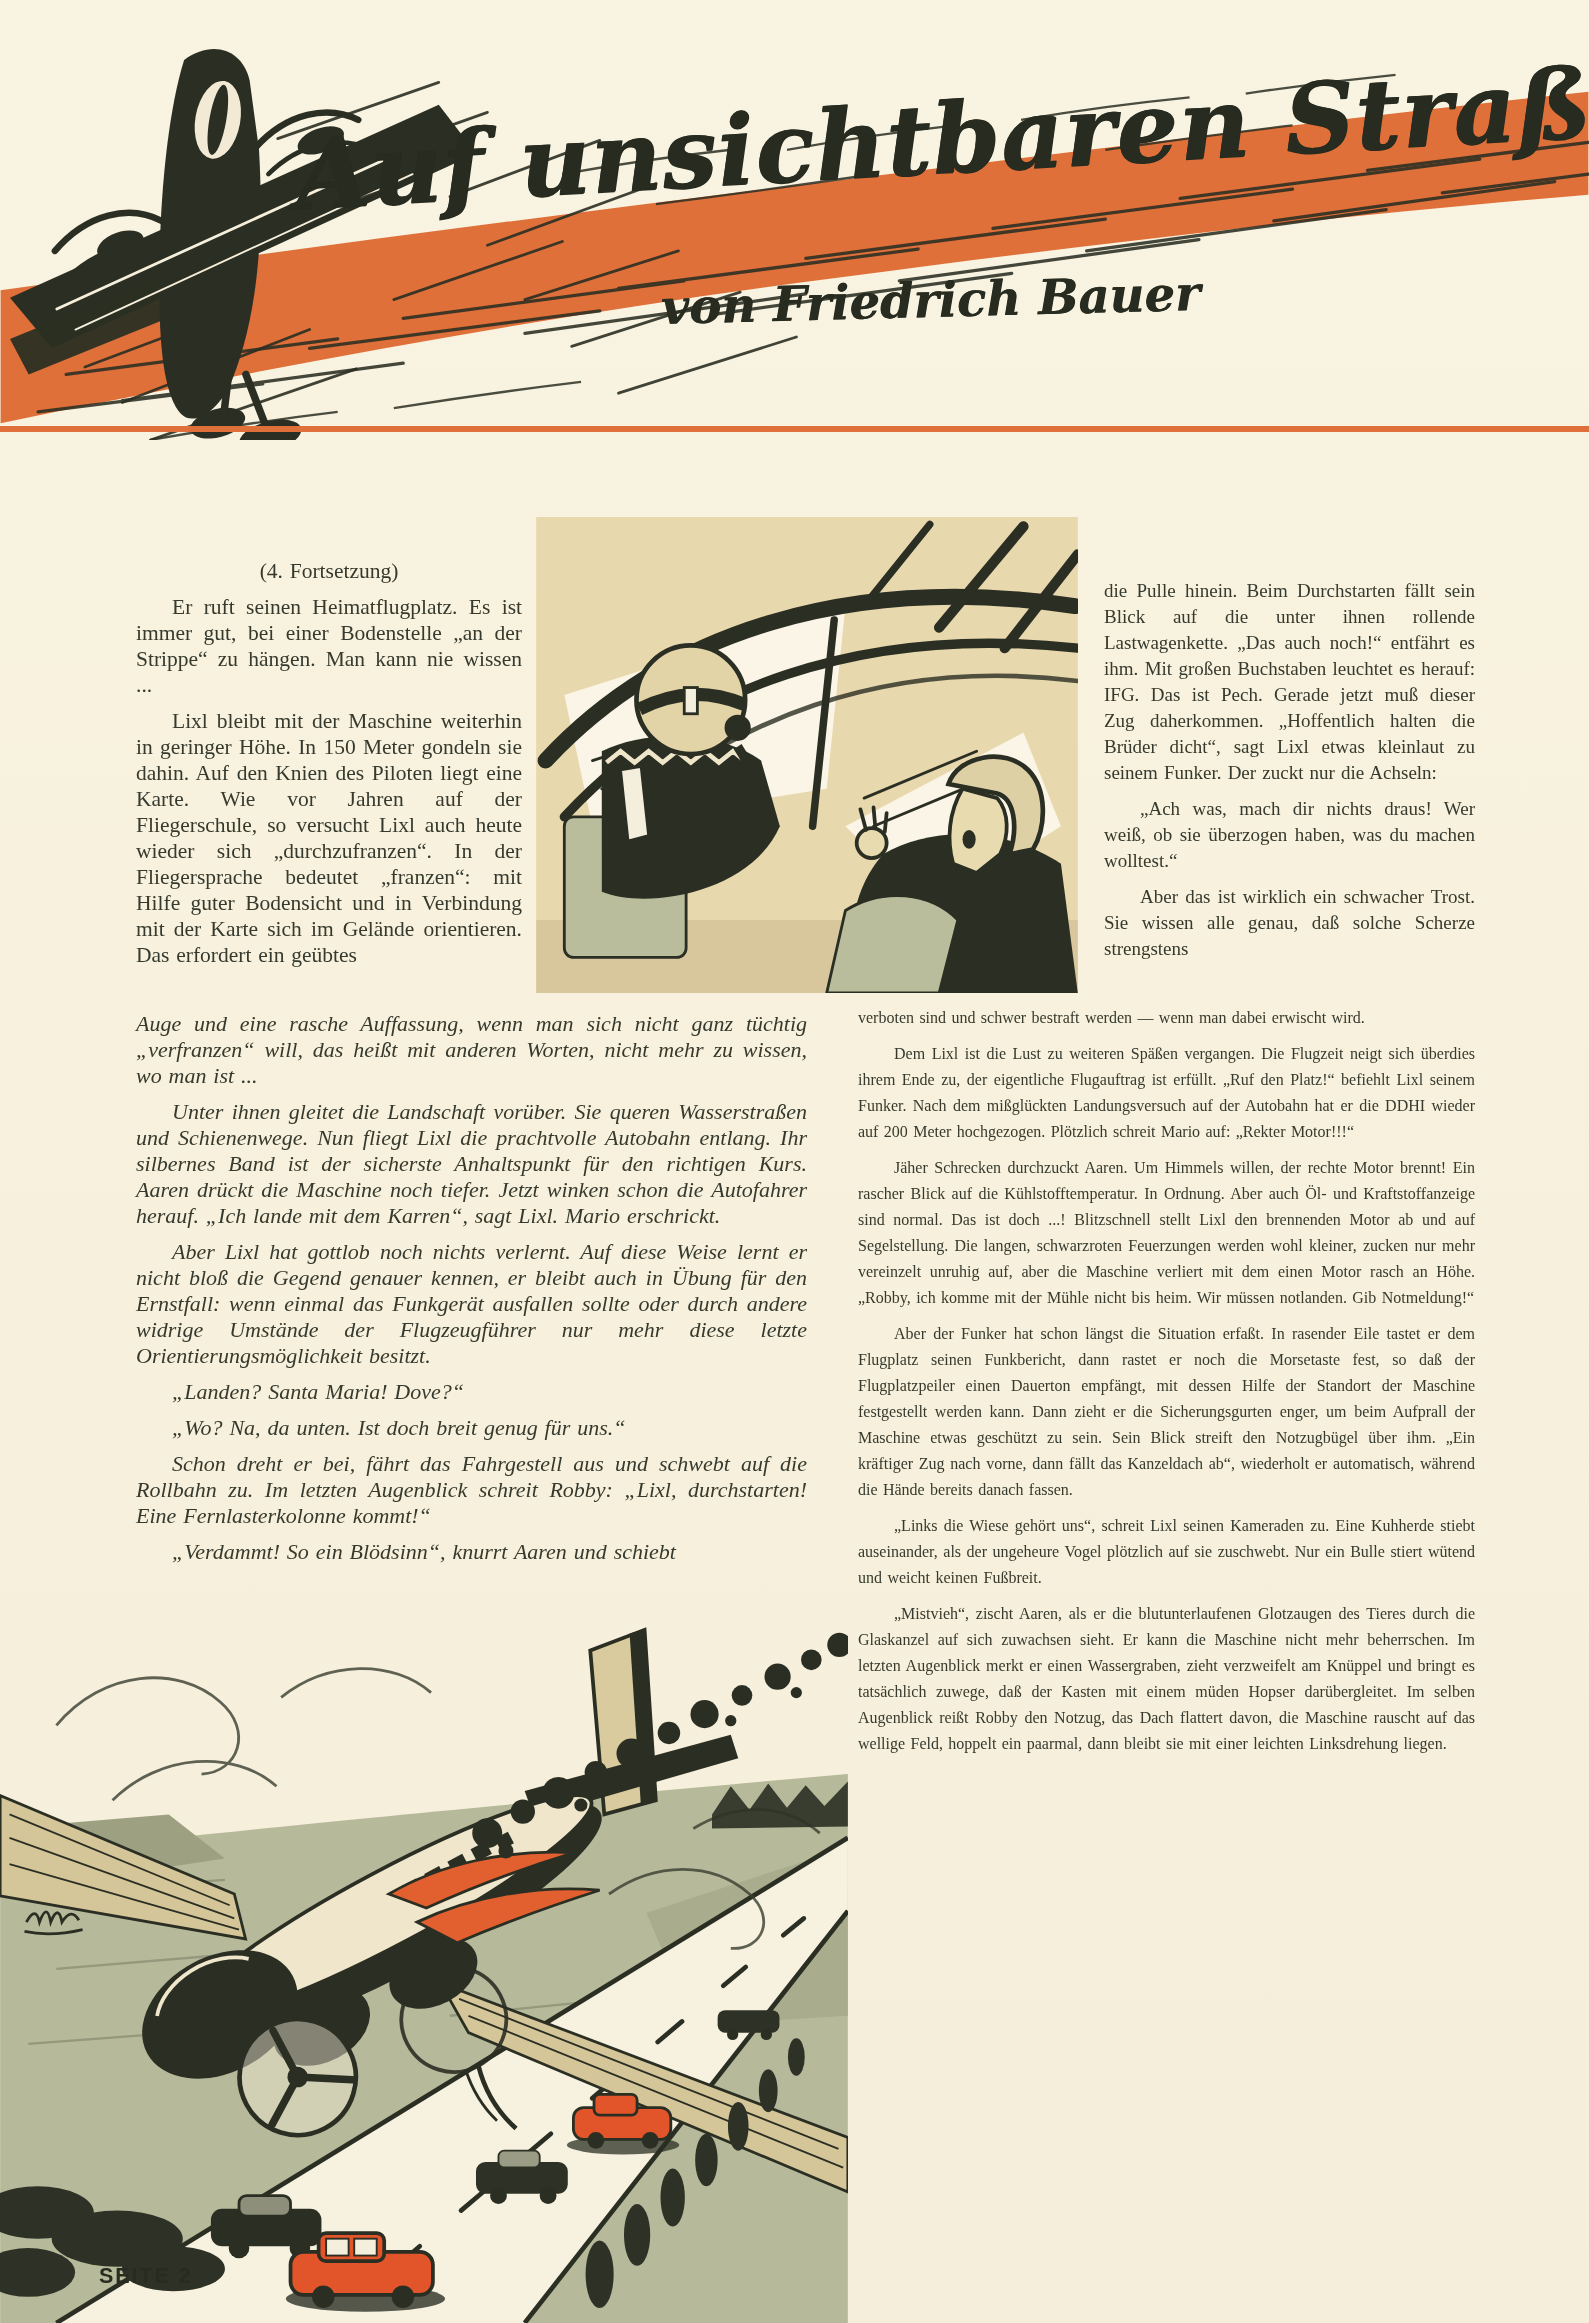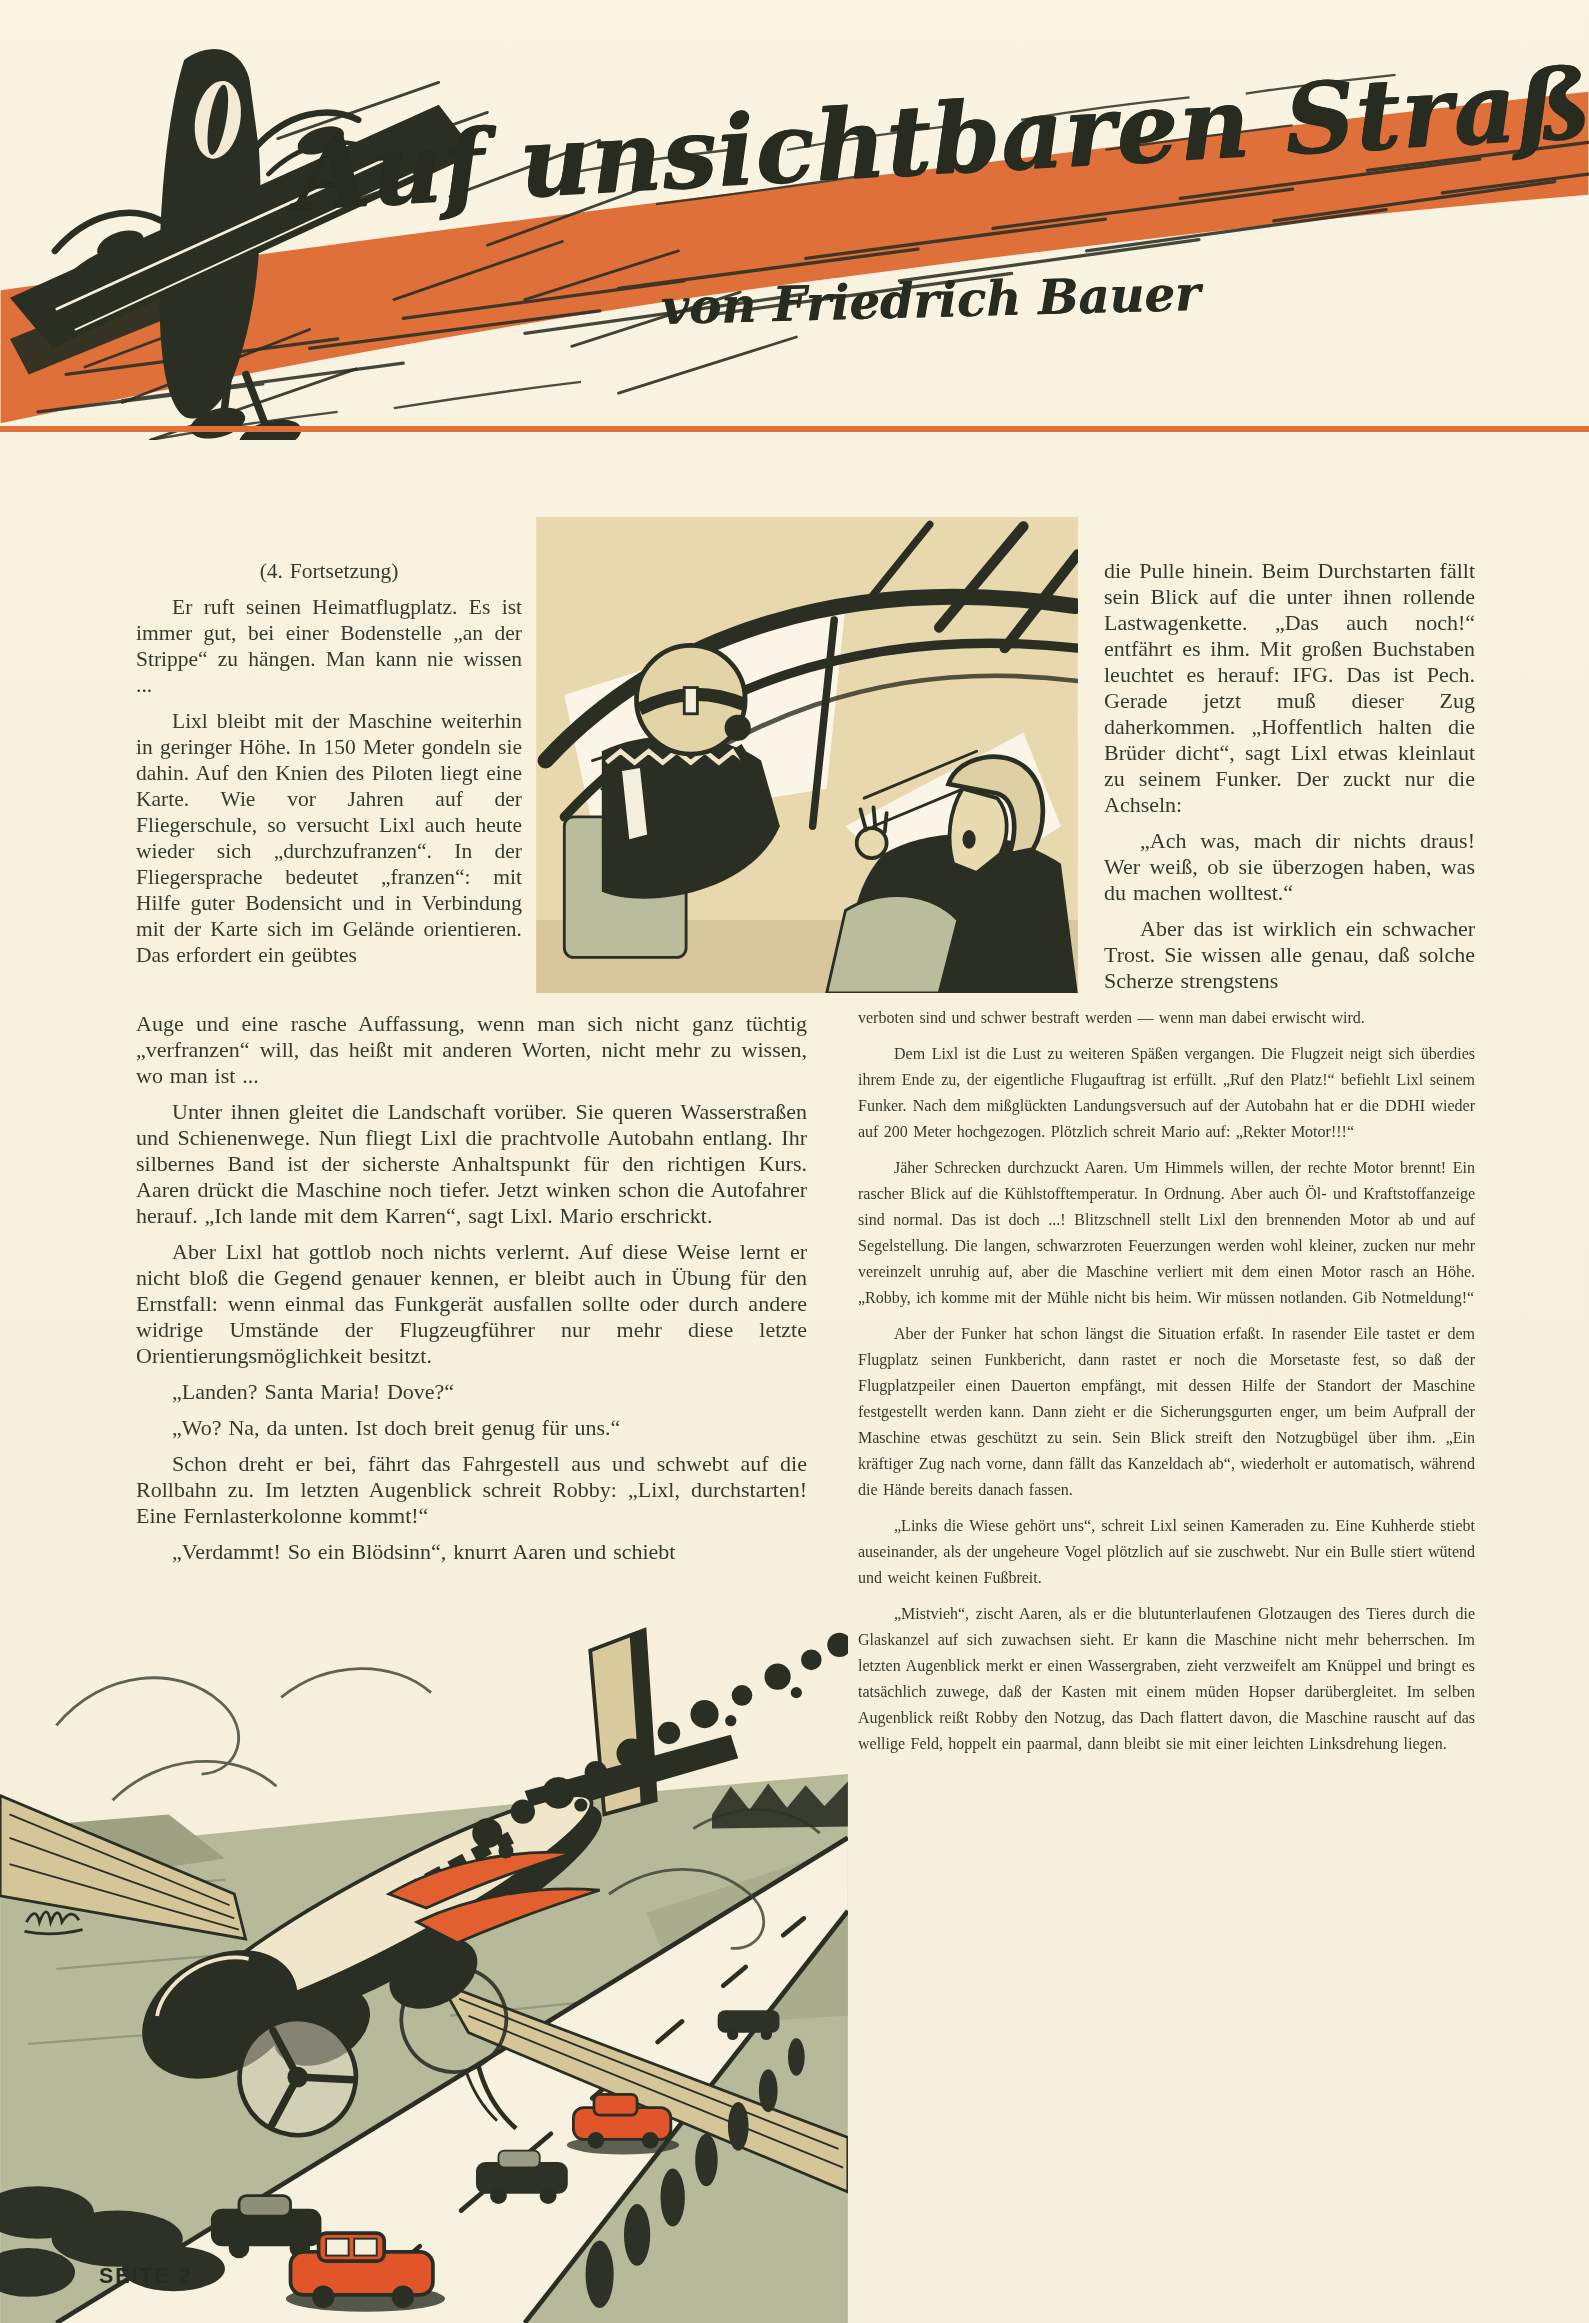--- a/index.html
+++ b/index.html
@@ -22,22 +22,22 @@
     text-shadow:0.5px 0 0 #272b20;
   }
   .header-rule{
     position:absolute; left:0; top:426px; width:1589px; height:5.6px;
     background:#e0703a;
   }
   .col{position:absolute; text-align:justify; }
   .col p{margin:10px; padding:0;}
   .col p.indent{text-indent:36px;}
   .col-nl{left:126px; top:548px; width:406px; font-size:21.5px; line-height:26px; word-spacing:1.4px;}
-  .col-nr{left:1094px; top:548px; width:391px; font-size:22px; line-height:26px; word-spacing:1.4px;}
-  .col-wl{left:126px; top:1001px; width:691px; font-size:22px; line-height:26px; word-spacing:1.4px;}
+  .col-nr{left:1094px; top:568px; width:391px; font-size:19px; line-height:26px; word-spacing:1.4px;}
+  .col-wl{left:126px; top:1001px; width:691px; font-size:22px; line-height:26px; word-spacing:1.4px;font-style:italic;}
   .col-wr{left:848px; top:995px; width:637px; font-size:16px; line-height:26px; word-spacing:1.4px;}
   .continuation{text-align:center; margin:0 0 1.9px 0;}
   .header-art{position:absolute; left:0; top:0;}
   .cockpit-art{position:absolute; left:536px; top:517px;}
   .crash-art{position:absolute; left:0; top:1613px;}
   .page-label{
     position:absolute; left:99px; top:2264px;
     font-family:"Liberation Sans", sans-serif; font-weight:bold;
     font-size:21.5px; letter-spacing:1.9px; color:#272b20;
   }

